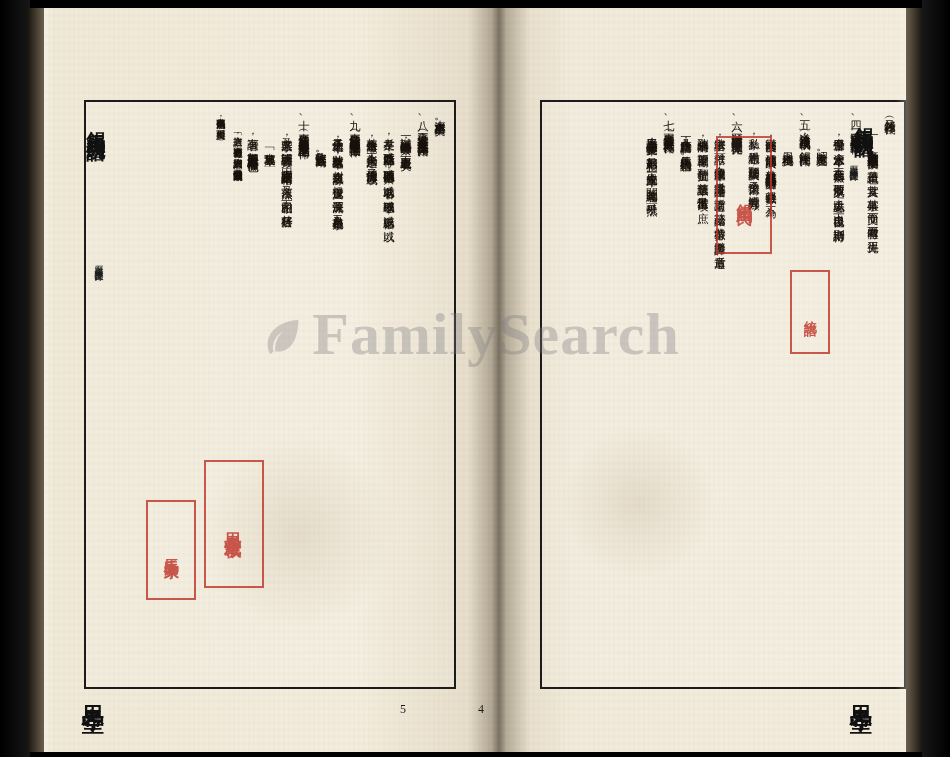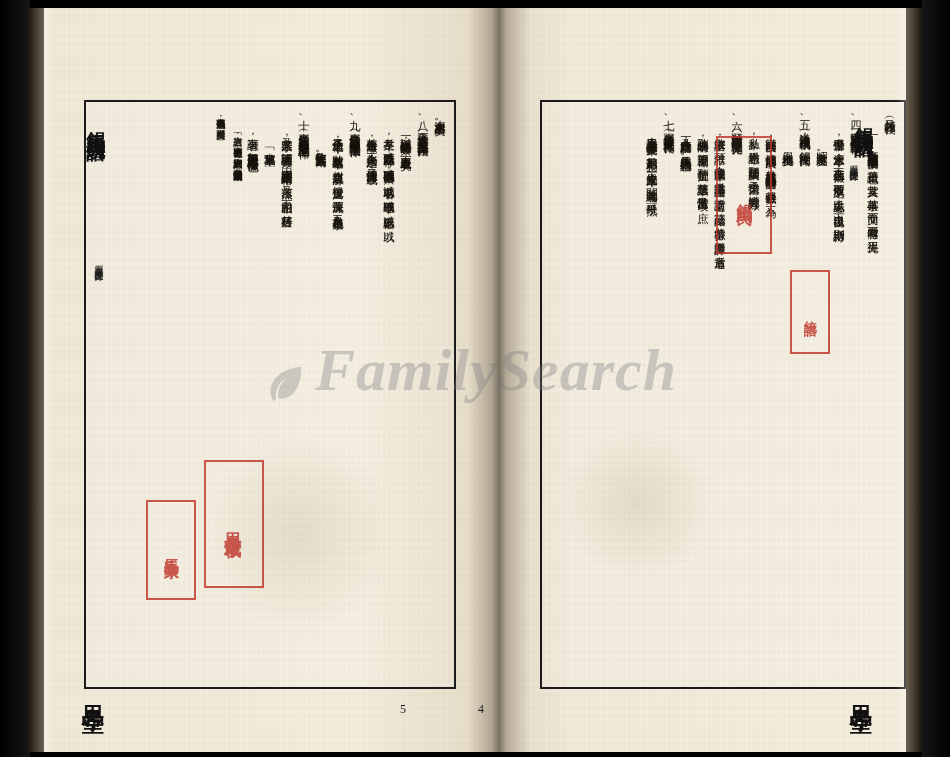--- a/index.html
+++ b/index.html
@@ -231,31 +231,29 @@
   .seal.s4 { right: 92px;  top: 262px; width: 40px; height: 84px;  font-size: 13px; padding: 3px; }
 
   
   .watermark {
     position: absolute;
     left: 150px;
     top: 300px;
     width: 640px;
     height: 140px;
     display: flex;
-    align-items: center;
     justify-content: center;
     font-family: "Liberation Serif", serif;
     font-size: 60px;
     font-weight: bold;
     color: rgba(120,120,125,0.34);
     letter-spacing: 1px;
     z-index: 12;
     pointer-events: none;
     user-select: none;
-    font-style: italic;
   }
   .wm-leaf {
     display: inline-block;
     width: 46px; height: 46px;
     margin-right: 6px;
     position: relative;
     top: 6px;
   }
 
   

